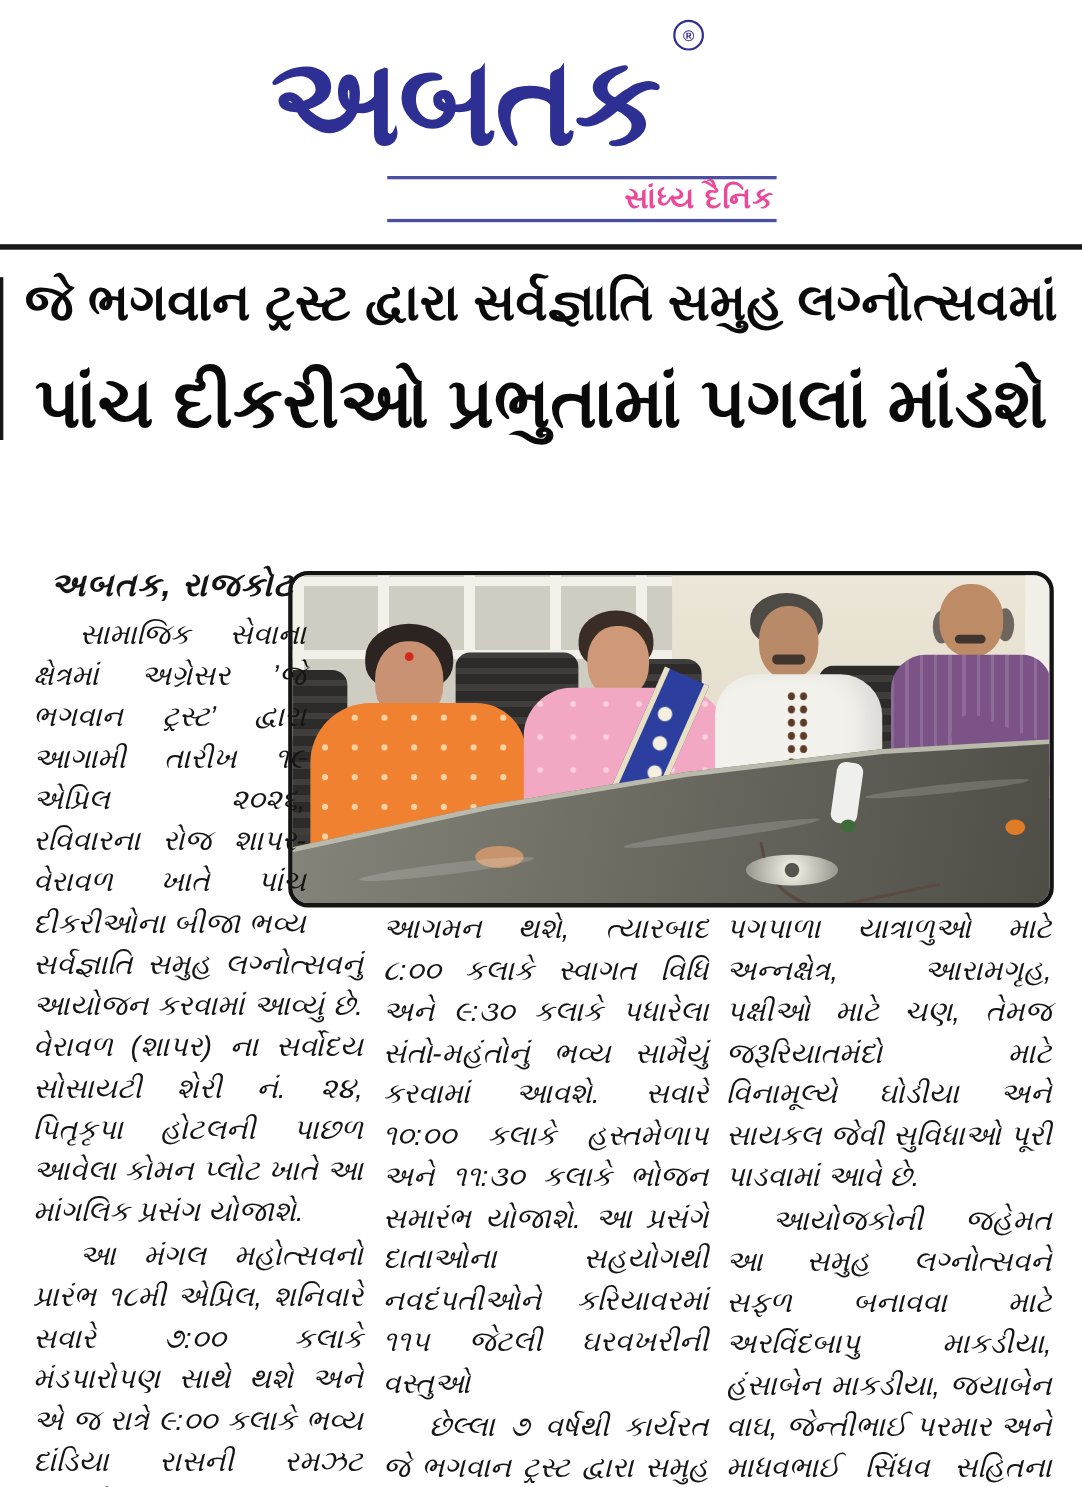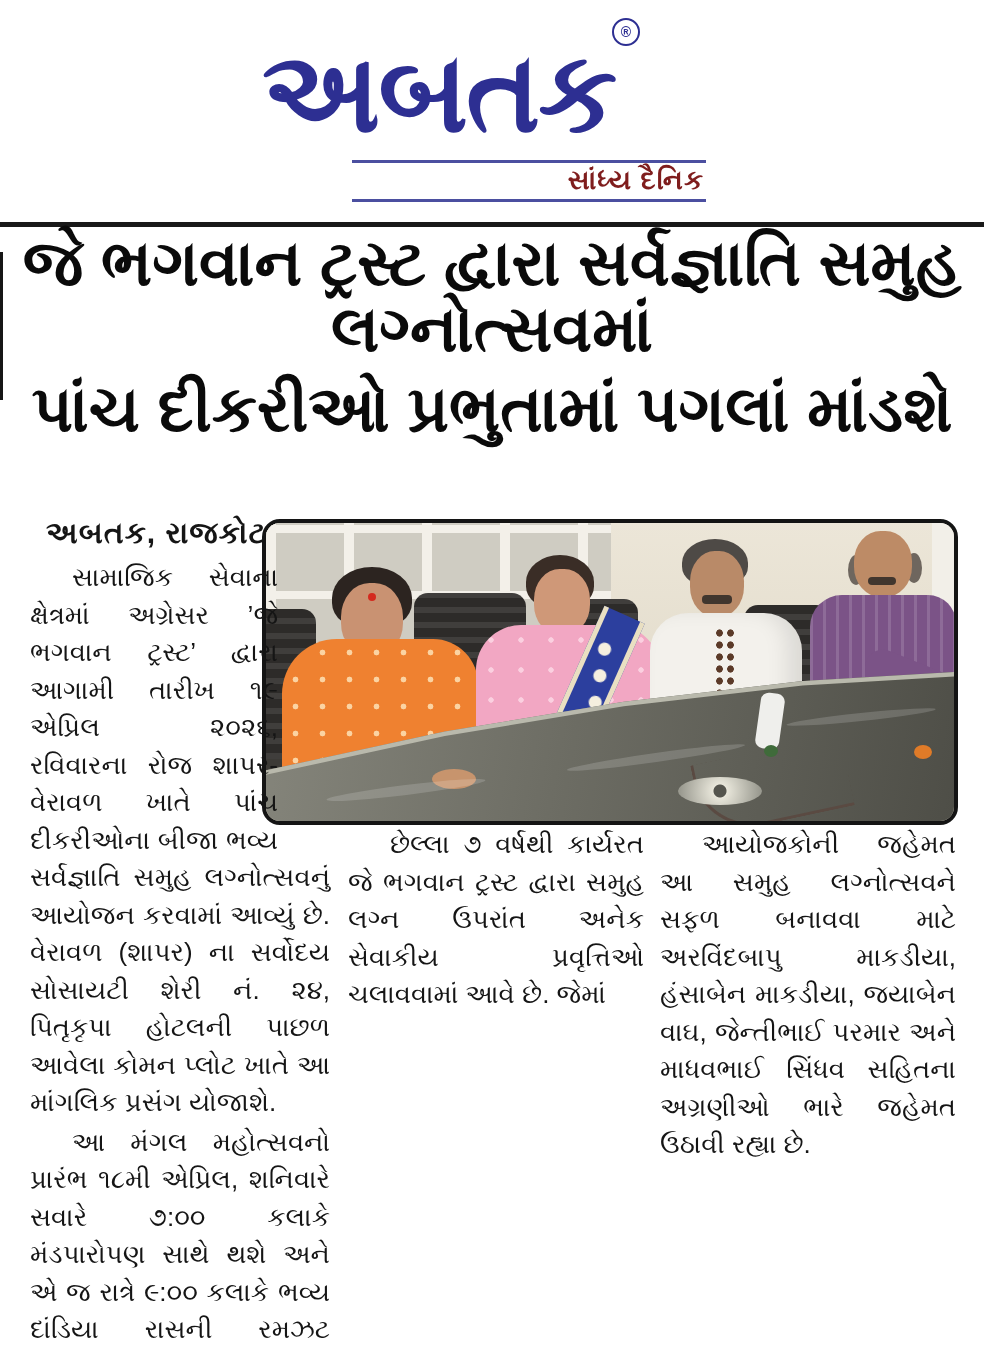--- a/index.html
+++ b/index.html
@@ -4,44 +4,44 @@
 <style>
   html,body{margin:0;padding:0;}
   body{width:984px;height:1352px;background:#ffffff;overflow:hidden;
        font-family:"Liberation Sans","DejaVu Sans",sans-serif;color:#151515;}
   .page{position:relative;width:984px;height:1352px;background:#fff;}
 
   
   .tagline{position:absolute;left:252px;top:20px;width:480px;
            font-size:25px;font-weight:700;color:#e8262c;letter-spacing:.5px;}
   .logo{position:absolute;left:246px;top:26px;width:400px;
-        font-size:112px;line-height:1.2;font-weight:800;color:#2d2f92;letter-spacing:-2px;margin-left:16px;}
+        font-size:112px;line-height:1.2;font-weight:800;color:#2d2f92;letter-spacing:-2px;}
   .regmark{position:absolute;left:612px;top:18px;width:24px;height:24px;border:2px solid #2d2f92;
            border-radius:50%;color:#2d2f92;font-size:14px;font-weight:700;
            display:flex;align-items:center;justify-content:center;background:#fff;}
   .mast-sub{position:absolute;left:352px;top:160px;width:352px;text-align:right;
             border-top:3px solid #4b4fa0;border-bottom:3px solid #4b4fa0;padding:2px 2px 3px 0;}
-  .mast-sub span{font-size:27px;font-weight:700;color:#7f1d1d;letter-spacing:1px;}
+  .mast-sub span{font-size:27px;font-weight:700;color:#ec4899;letter-spacing:1px;}
 
   .top-rule{position:absolute;left:0;top:222px;width:984px;height:5px;background:#191919;}
   .left-edge-line{position:absolute;left:0;top:252px;width:3px;height:148px;background:#161616;}
 
   
   .headline{position:absolute;left:0;top:230px;width:984px;text-align:center;
             font-weight:800;color:#0a0a0a;}
-  .headline .l1{font-size:64px;line-height:66px;}
+  .headline .l1{font-size:47px;line-height:89px;}
   .headline .l2{font-size:64px;line-height:95px;}
 
   .subhead{position:absolute;left:28px;top:441px;width:928px;height:64px;background:#d3d3d3;
            border-radius:7px;display:flex;align-items:center;justify-content:center;}
   .subhead span{font-size:42px;font-weight:800;color:#101010;}
 
   
   .article{position:absolute;left:30px;top:514px;width:926px;height:838px;}
-  .col{position:absolute;top:0;}
+  .col{position:absolute;top:0;font-style:italic;}
   .col p{margin:0 0 2px 0;font-size:26px;line-height:37.5px;text-align:justify;}
   .col p.ind{text-indent:42px;}
   .col-left{left:0;width:300px;height:800px;}
   .photo-gap{float:right;width:52px;height:318px;}
   .dateline{font-size:30px;font-weight:800;margin:2px 0 8px 16px;letter-spacing:1px;}
   .col-mid{left:318px;top:312px;width:296px;}
   .col-right{left:630px;top:312px;width:296px;}
 
   
   .photo{position:absolute;left:232px;top:5px;width:688px;height:298px;
@@ -182,22 +182,24 @@
     </div>
 
     <div class="col col-left">
       <div class="photo-gap"></div>
       <div class="dateline">અબતક, રાજકોટ</div>
       <p class="ind">સામાજિક સેવાના ક્ષેત્રમાં અગ્રેસર ’જે ભગવાન ટ્રસ્ટ’ દ્વારા આગામી તારીખ ૧૯ એપ્રિલ ૨૦૨૬, રવિવારના રોજ શાપર-વેરાવળ ખાતે પાંચ દીકરીઓના બીજા ભવ્ય સર્વજ્ઞાતિ સમુહ લગ્નોત્સવનું આયોજન કરવામાં આવ્યું છે. વેરાવળ (શાપર) ના સર્વોદય સોસાયટી શેરી નં. ૨૪, પિતૃકૃપા હોટલની પાછળ આવેલા કોમન પ્લોટ ખાતે આ માંગલિક પ્રસંગ યોજાશે.</p>
       <p class="ind">આ મંગલ મહોત્સવનો પ્રારંભ ૧૮મી એપ્રિલ, શનિવારે સવારે ૭:૦૦ કલાકે મંડપારોપણ સાથે થશે અને એ જ રાત્રે ૯:૦૦ કલાકે ભવ્ય દાંડિયા રાસની રમઝટ જામશે. ૧૯મી એપ્રિલ, રવિવારે સવારે ૭:૦૦ કલાકે જાનનું</p>
     </div>
 
     <div class="col col-mid">
+      <p>આગમન થશે, ત્યારબાદ ૮:૦૦ કલાકે સ્વાગત વિધિ અને ૯:૩૦ કલાકે પધારેલા સંતો-મહંતોનું ભવ્ય સામૈયું કરવામાં આવશે. સવારે ૧૦:૦૦ કલાકે હસ્તમેળાપ અને ૧૧:૩૦ કલાકે ભોજન સમારંભ યોજાશે. આ પ્રસંગે દાતાઓના સહયોગથી નવદંપતીઓને કરિયાવરમાં ૧૧૫ જેટલી ઘરવખરીની વસ્તુઓ</p>
       <p class="ind">છેલ્લા ૭ વર્ષથી કાર્યરત જે ભગવાન ટ્રસ્ટ દ્વારા સમુહ લગ્ન ઉપરાંત અનેક સેવાકીય પ્રવૃત્તિઓ ચલાવવામાં આવે છે. જેમાં</p>
     </div>
 
     <div class="col col-right">
+      <p>પગપાળા યાત્રાળુઓ માટે અન્નક્ષેત્ર, આરામગૃહ, પક્ષીઓ માટે ચણ, તેમજ જરૂરિયાતમંદો માટે વિનામૂલ્યે ઘોડીયા અને સાયકલ જેવી સુવિધાઓ પૂરી પાડવામાં આવે છે.</p>
       <p class="ind">આયોજકોની જહેમત આ સમુહ લગ્નોત્સવને સફળ બનાવવા માટે અરવિંદબાપુ માકડીયા, હંસાબેન માકડીયા, જયાબેન વાઘ, જેન્તીભાઈ પરમાર અને માધવભાઈ સિંધવ સહિતના અગ્રણીઓ ભારે જહેમત ઉઠાવી રહ્યા છે.</p>
     </div>
   </div>
 
 
 </div>
 
 </body></html>

